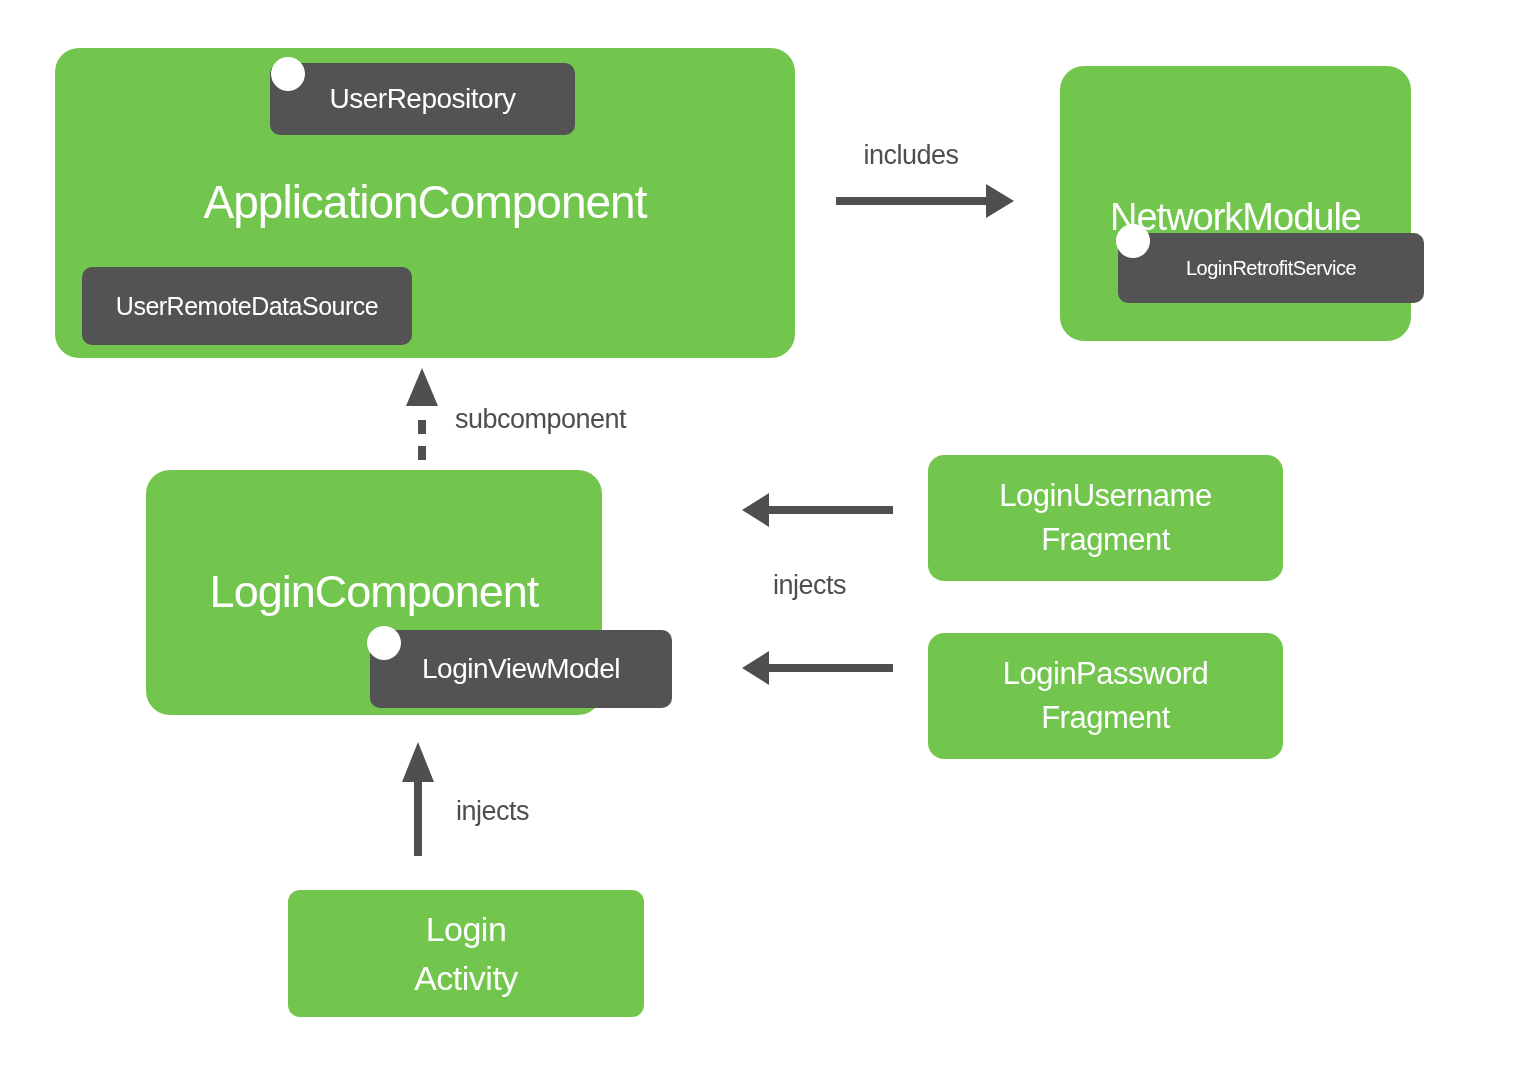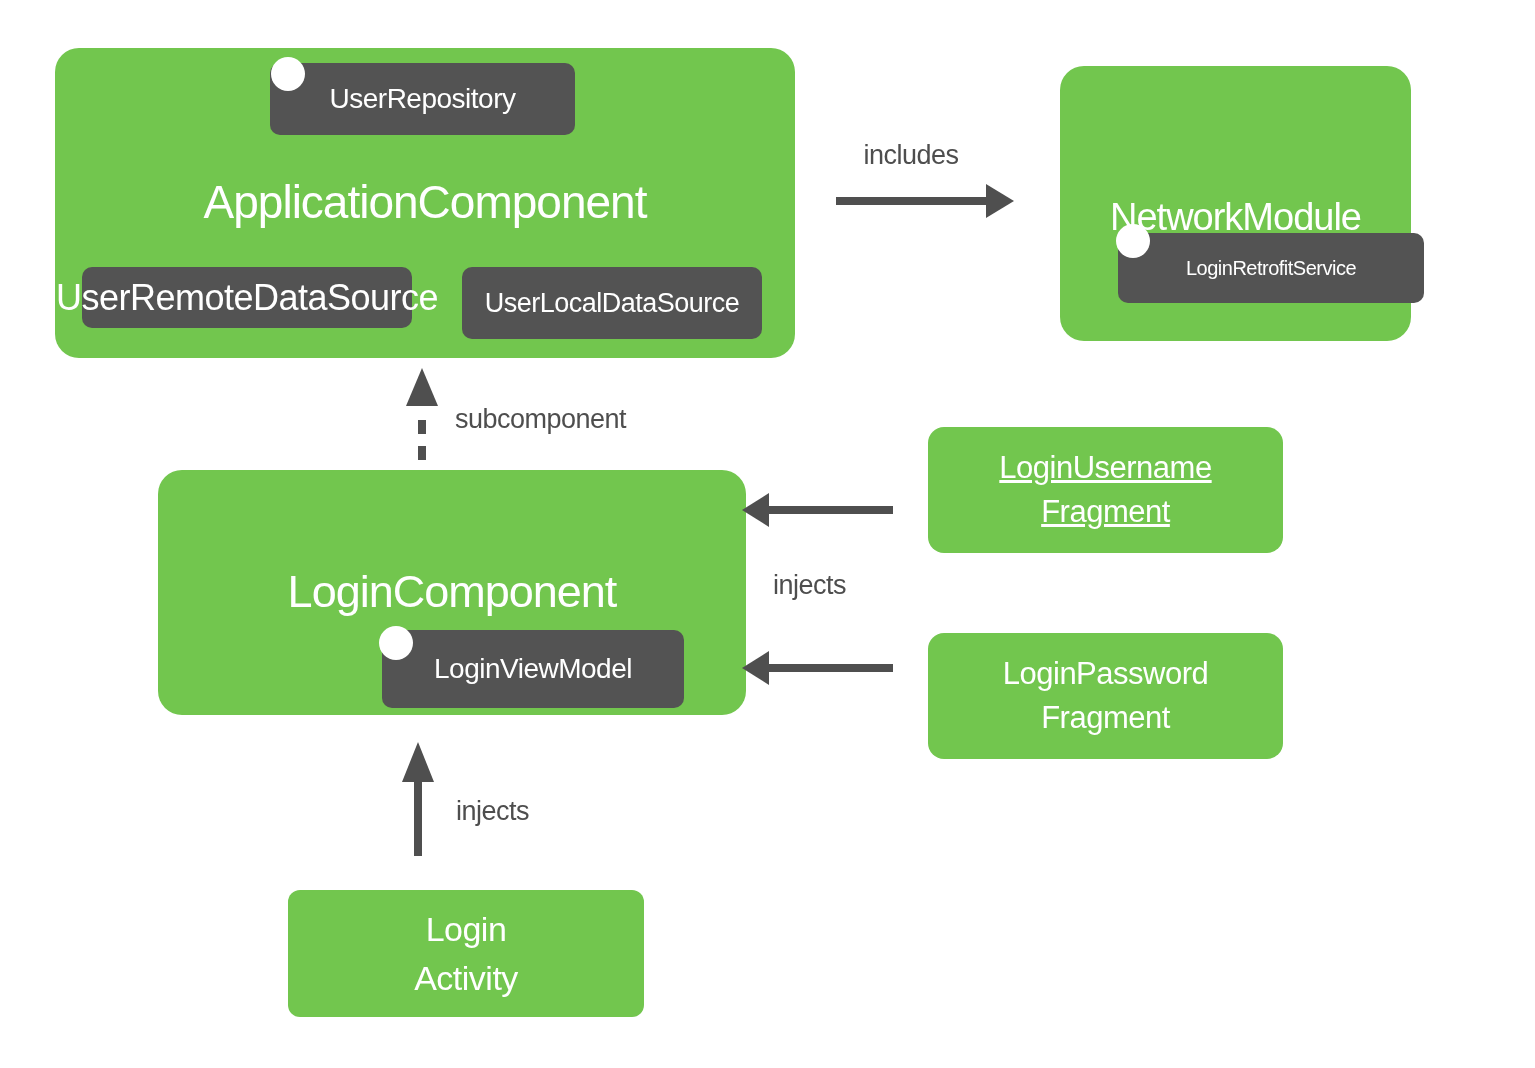--- a/index.html
+++ b/index.html
@@ -89,49 +89,49 @@
     border-right: 16px solid transparent;
     border-bottom: 40px solid var(--arrow);
   }
   .dash { position: absolute; width: 8px; height: 14px; background: var(--arrow); }
 
   
   .app-box { left: 55px; top: 48px; width: 740px; height: 310px; }
   .app-title { top: 127px; font-size: 46px; }
   .badge-user-repo { left: 215px; top: 15px; width: 305px; height: 72px; }
   .dot-user-repo { left: 216px; top: 9px; }
-  .badge-user-remote { left: 27px; top: 219px; width: 330px; height: 61px; font-size: 36px; }
+  .badge-user-remote { left: 27px; top: 219px; width: 330px; height: 78px; font-size: 25px; }
   .badge-user-local { left: 407px; top: 219px; width: 300px; height: 72px; font-size: 27px; }
 
   
   .includes-label { left: 826px; top: 140px; width: 170px; text-align: center; }
   .includes-shaft { left: 836px; top: 197px; width: 152px; }
   .includes-head { left: 986px; top: 184px; }
 
   
   .network-box { left: 1060px; top: 66px; width: 351px; height: 275px; }
   .network-title { top: 130px; font-size: 38px; }
   .badge-retrofit { left: 58px; top: 167px; width: 306px; height: 70px; font-size: 20px; }
   .dot-retrofit { left: 56px; top: 158px; }
 
   
   .sub-head { left: 406px; top: 368px; border-bottom-width: 38px; }
   .sub-dash1 { left: 418px; top: 420px; }
   .sub-dash2 { left: 418px; top: 446px; }
   .subcomponent-label { left: 455px; top: 404px; }
 
   
-  .login-box { left: 158px; top: 470px; width: 588px; height: 245px; padding-left: 40px; }
+  .login-box { left: 146px; top: 470px; width: 456px; height: 245px; padding-left: 40px; }
   .login-title { top: 96px; font-size: 45px; }
   .badge-viewmodel { left: 224px; top: 160px; width: 302px; height: 78px; }
   .dot-viewmodel { left: 221px; top: 156px; }
 
   
   .frag-box { position: absolute; left: 928px; width: 355px; height: 126px; background: var(--green); border-radius: 16px; font-size: 31px; line-height: 44px; letter-spacing: -0.5px; }
-  .frag-username { top: 427px; text-decoration: underline; }
+  .frag-username { top: 455px; }
   .frag-password { top: 606px; margin-top: 27px; }
 
   
   .frag-arrow1-head { left: 742px; top: 493px; }
   .frag-arrow1-shaft { left: 769px; top: 506px; width: 124px; }
   .frag-arrow2-head { left: 742px; top: 651px; }
   .frag-arrow2-shaft { left: 769px; top: 664px; width: 124px; }
   .injects-fragments-label { left: 773px; top: 570px; }
 
   
@@ -149,23 +149,20 @@
 
   <div class="box app-box">
     <span class="dot dot-user-repo"></span>
     <div class="badge badge-user-repo">
       <span>UserRepository</span>
     </div>
     <div class="big-title app-title">ApplicationComponent</div>
     <div class="badge badge-user-remote">
       <span>UserRemoteDataSource</span>
     </div>
-    <div class="badge badge-user-local">
-      <span>UserLocalDataSource</span>
-    </div>
   </div>
 
   <div class="diagram-label includes-label">includes</div>
   <div class="shaft-h includes-shaft"></div>
   <div class="head-right includes-head"></div>
 
   <div class="box network-box">
     <div class="big-title network-title">NetworkModule</div>
     <span class="dot dot-retrofit"></span>
     <div class="badge badge-retrofit">

